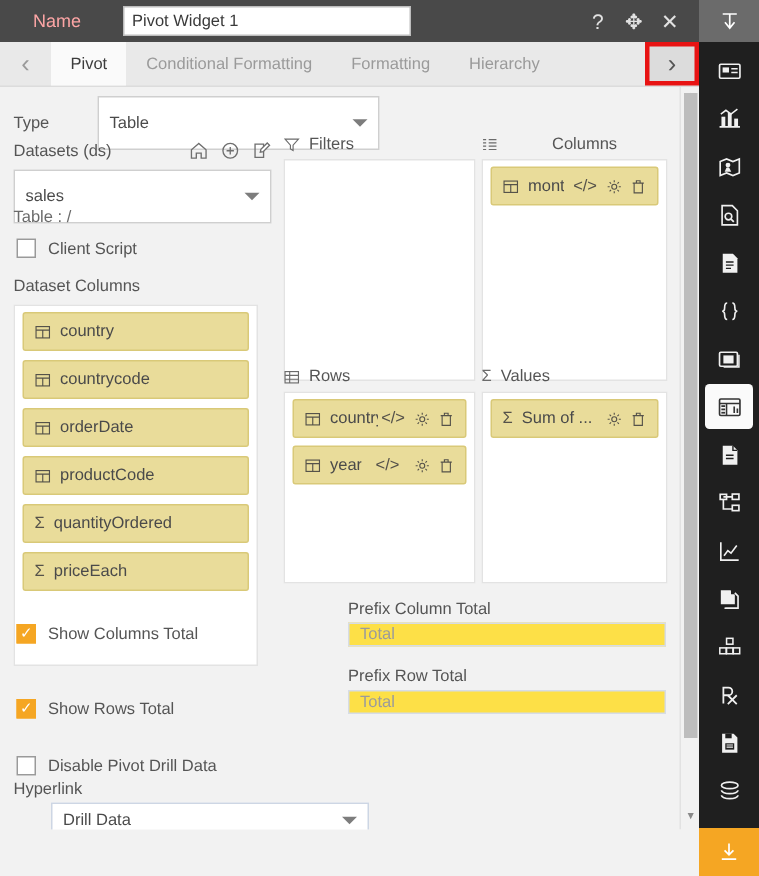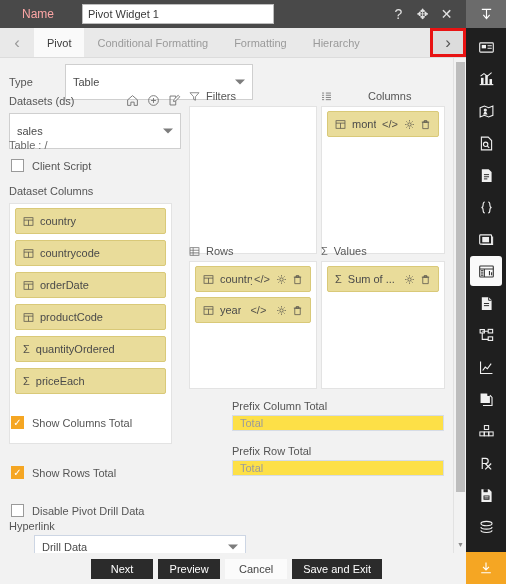--- a/index.html
+++ b/index.html
@@ -455,26 +455,20 @@
       <i class="caret"></i>
     </div>
 
     <div class="scrollbar">
       <div class="sb-arrow sb-up">▲</div>
       <div class="thumb"></div>
       <div class="sb-arrow sb-dn">▼</div>
     </div>
   </div>
 
-  <div class="footer">
-    <button class="btn">Next</button>
-    <button class="btn">Preview</button>
-    <button class="btn light">Cancel</button>
-    <button class="btn">Save and Exit</button>
-  </div>
 
   <div class="rail">
     <div class="rail-top">
       <svg width="15" height="15" viewBox="0 0 16 16">
           <path d="M3 2.5h10M8 2.5v10M4.6 8.4L8 12.5l3.4-4.1" fill="none" stroke="#fff" stroke-width="1.2"></path>
         </svg>
     </div>
     <div class="rail-items">
 
       <div class="rail-ic">

